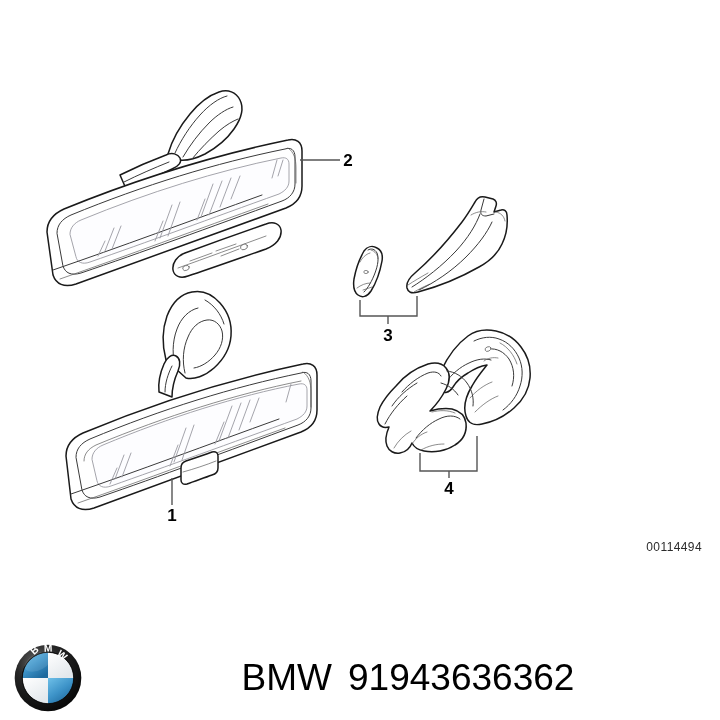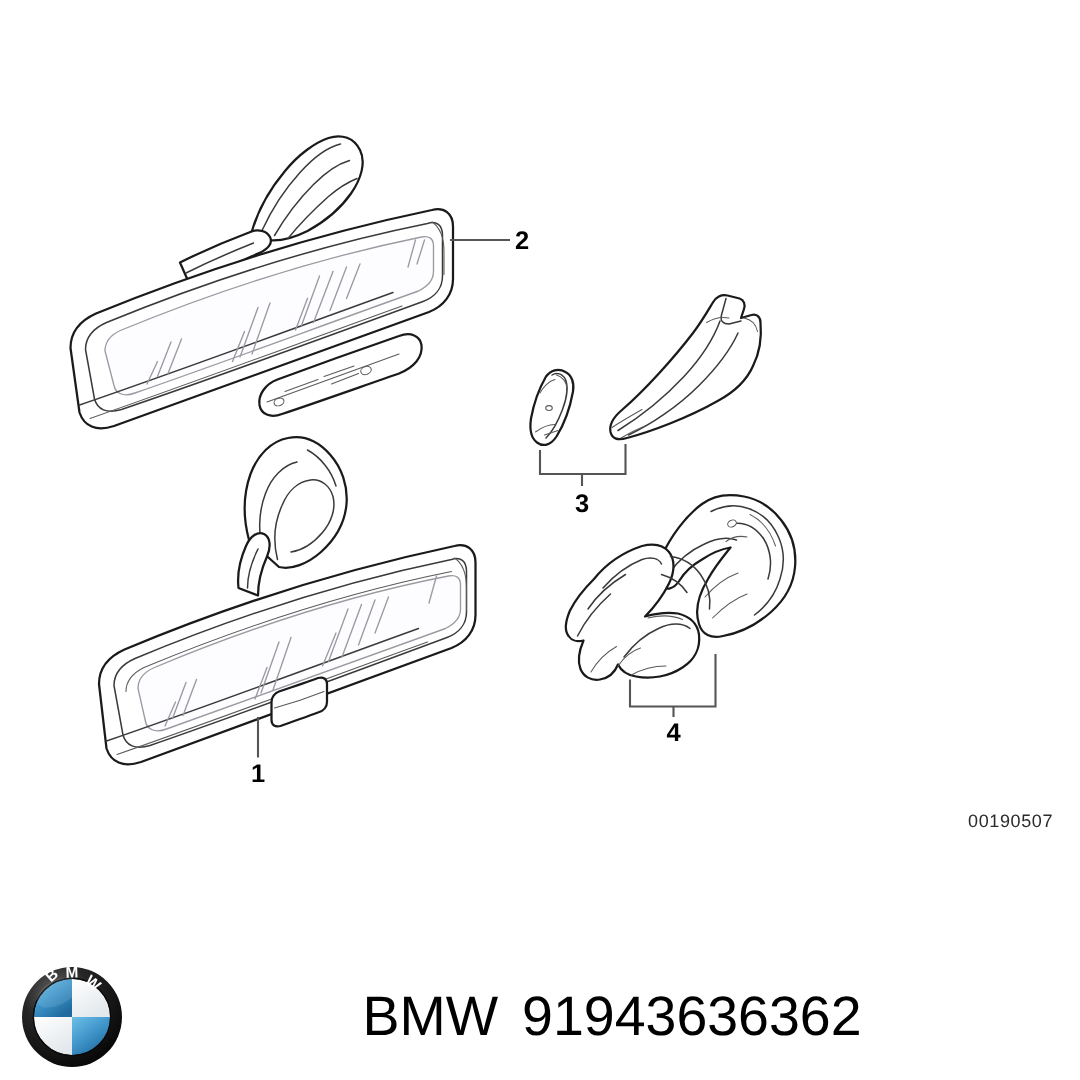--- a/index.html
+++ b/index.html
@@ -292,21 +292,21 @@
     </g>
 
     <g>
       <path class="leader" d="M420 453 L 420 471 L 477 471 L 477 436"></path>
       <line class="leader" x1="449" y1="471" x2="449" y2="478"></line>
     </g>
     <text class="callout-text" x="449" y="494" text-anchor="middle">4</text>
 
   </svg>
 
-  <div class="diagram-id">00190507</div>
+  <div class="diagram-id">00114494</div>
 
   <div class="footer">
 
     <svg class="bmw-logo" viewBox="0 0 100 100">
       <defs>
         <radialGradient id="ringGrad" cx="35%" cy="28%" r="78%">
           <stop offset="0%" stop-color="#6b6b6b"></stop>
           <stop offset="42%" stop-color="#262626"></stop>
           <stop offset="100%" stop-color="#060606"></stop>
         </radialGradient>

